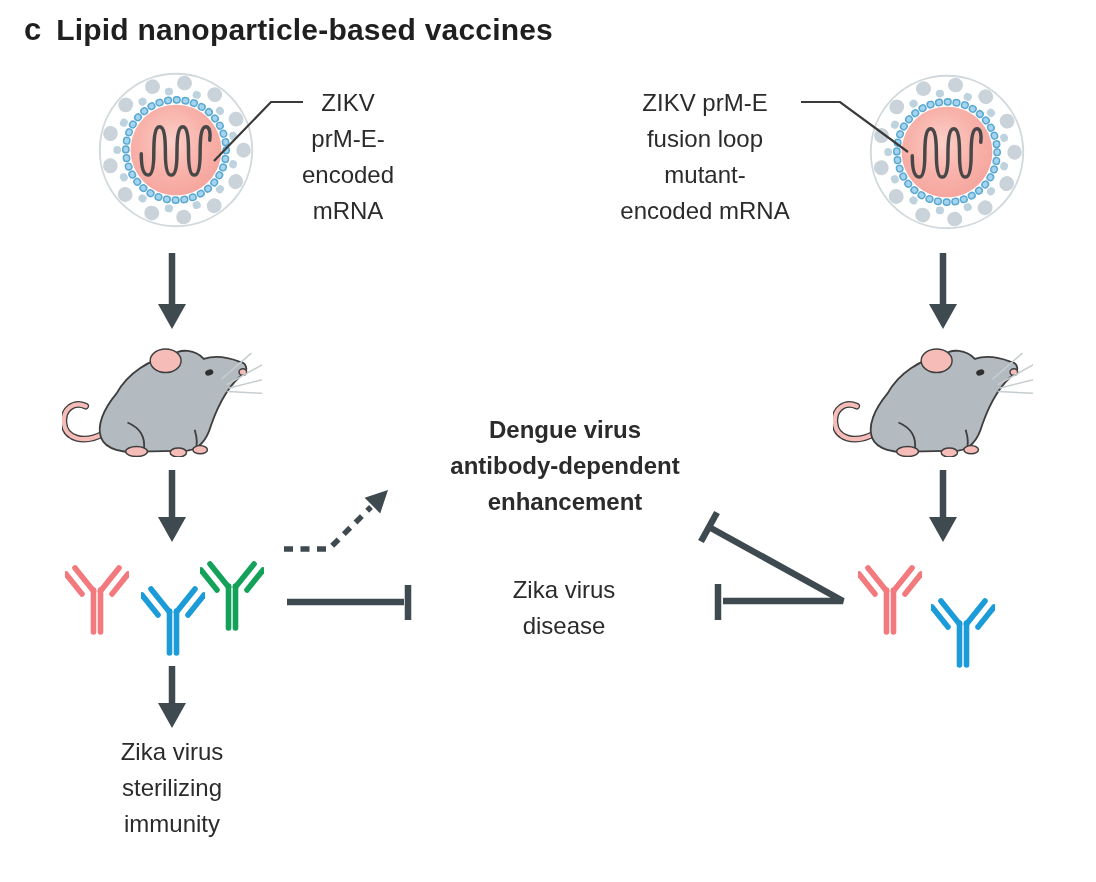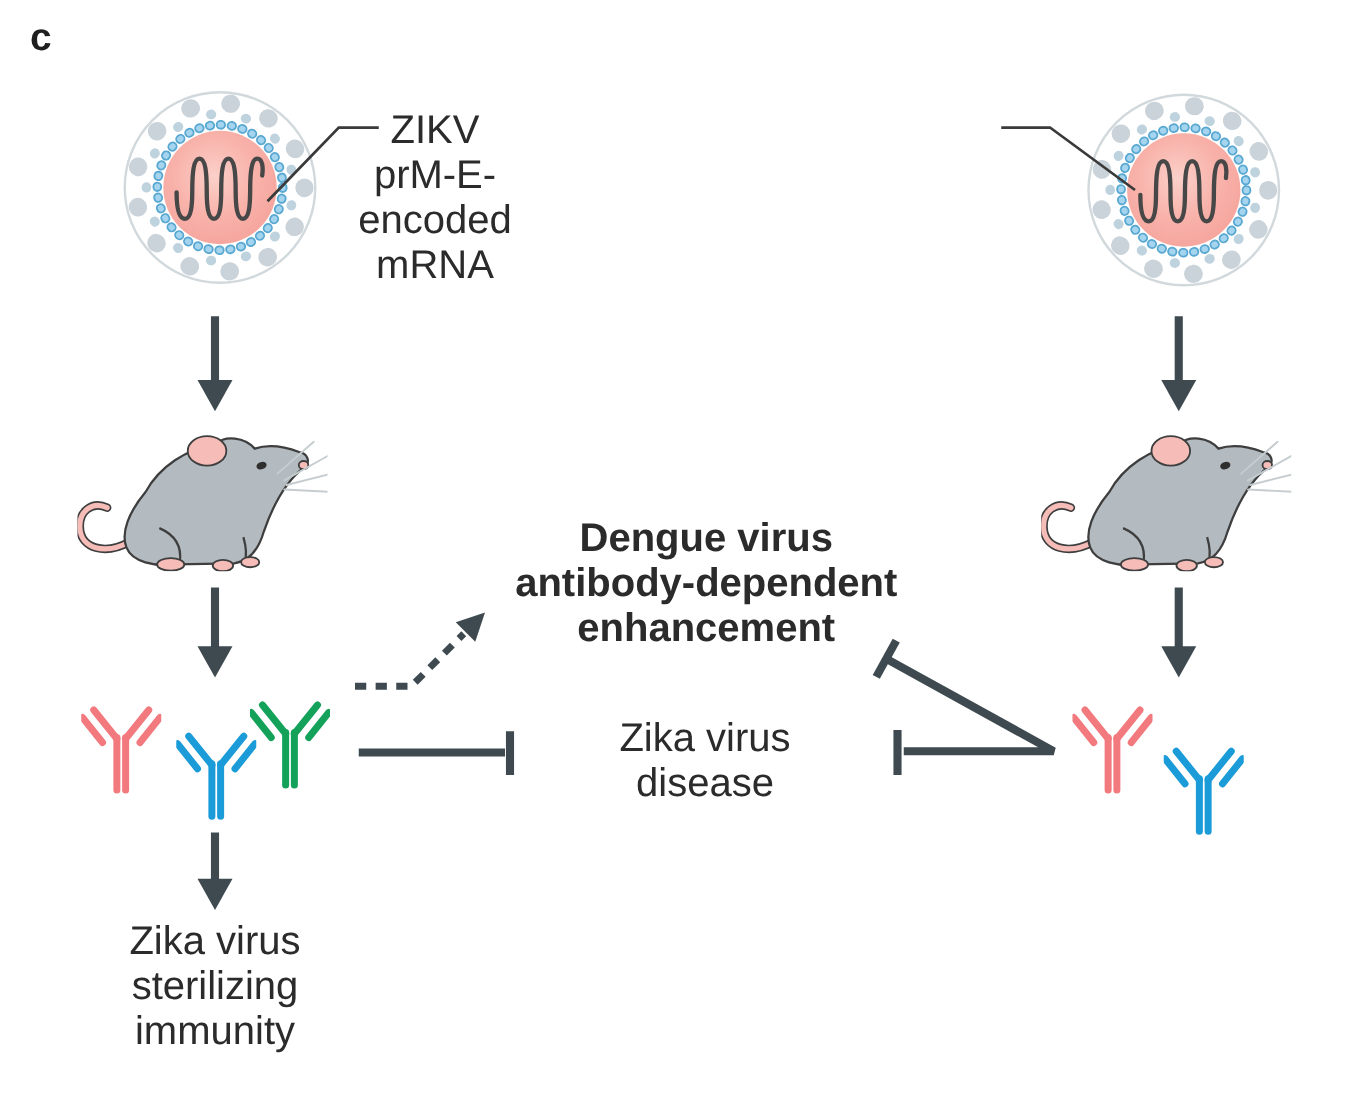--- a/index.html
+++ b/index.html
@@ -16,21 +16,21 @@
     color:var(--title-text,#1F1F1F);
   }
   .panel-letter{font-size:31px;font-weight:bold;}
   .panel-title{font-size:30px;font-weight:bold;letter-spacing:0.2px;}
   .overlay{position:absolute;left:0;top:0;width:1096px;height:882px;}
   .lbl{
     position:absolute;
     transform:translateX(-50%);
     text-align:center;
     white-space:pre-line;
-    font-size:32px;line-height:36px;
+    font-size:24px;line-height:36px;
     color:var(--text,#2B2B2B);
   }
   
   .arrow-stroke{stroke:var(--arrow,#3E4A50);stroke-width:6.5;fill:none;}
   .arrow-fill{fill:var(--arrow,#3E4A50);stroke:none;}
   .dashed-stroke{stroke:var(--arrow,#3E4A50);stroke-width:5.5;fill:none;stroke-dasharray:9 7.5;}
   .connector-stroke{stroke:var(--connector,#3A3A3A);stroke-width:2.2;fill:none;}
   .np-bead-outer{stroke:var(--particle-bead-stroke,#58A8D2);}
   .np-bead-inner{stroke:var(--particle-bead-fill,#A5D4EE);}
   .np-squiggle{stroke:var(--mrna-squiggle,#474747);}
@@ -40,20 +40,21 @@
   .whisker{stroke:#C6CDD0;stroke-width:1.7;stroke-linecap:round;}
   .ab{stroke:currentColor;stroke-width:5.6;stroke-linecap:round;fill:none;}
 </style>
 </head>
 <body>
 
 <div class="canvas">
 
   <div class="title-row">
     <span class="panel-letter">c</span>
+    <span class="panel-title">Lipid nanoparticle-based vaccines</span>
   </div>
 
   <svg class="overlay" viewBox="0 0 1096 882" aria-hidden="true">
     <defs>
       <radialGradient id="coreGrad" cx="45%" cy="40%" r="65%">
         <stop offset="0%" stop-color="#FBD0C9"></stop>
         <stop offset="55%" stop-color="#F8B2AA"></stop>
         <stop offset="100%" stop-color="#F5A49C"></stop>
       </radialGradient>
 
@@ -155,20 +156,24 @@
     <use href="#antibody" x="200" y="556" width="64" height="80" color="#14A25B"></use>
 
     <use href="#antibody" x="858" y="560" width="64" height="80" color="#F2797D"></use>
     <use href="#antibody" x="931" y="593" width="64" height="80" color="#1B9CD8"></use>
   </svg>
 
   <div class="lbl" style="left:348px;top:85px;">ZIKV
 prM-E-
 encoded
 mRNA</div>
+  <div class="lbl" style="left:705px;top:85px;">ZIKV prM-E
+fusion loop
+mutant-
+encoded mRNA</div>
   <div class="lbl" style="left:565px;top:412px;font-weight:bold;">Dengue virus
 antibody-dependent
 enhancement</div>
   <div class="lbl" style="left:564px;top:572px;">Zika virus
 disease</div>
   <div class="lbl" style="left:172px;top:734px;">Zika virus
 sterilizing
 immunity</div>
 </div>
 

